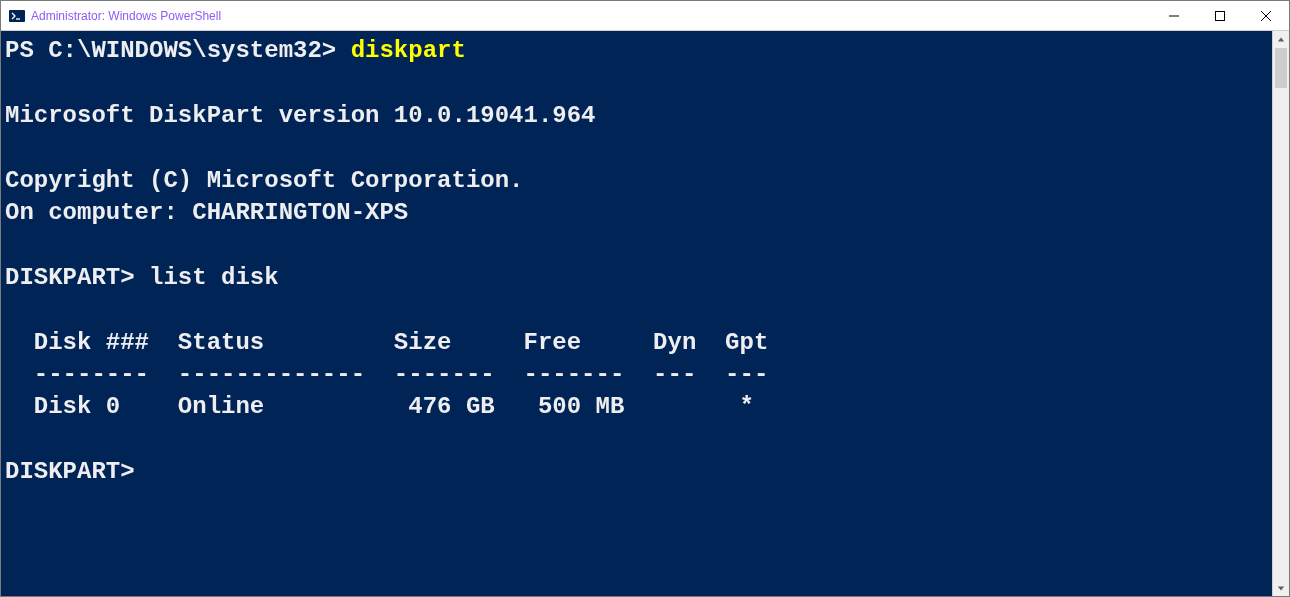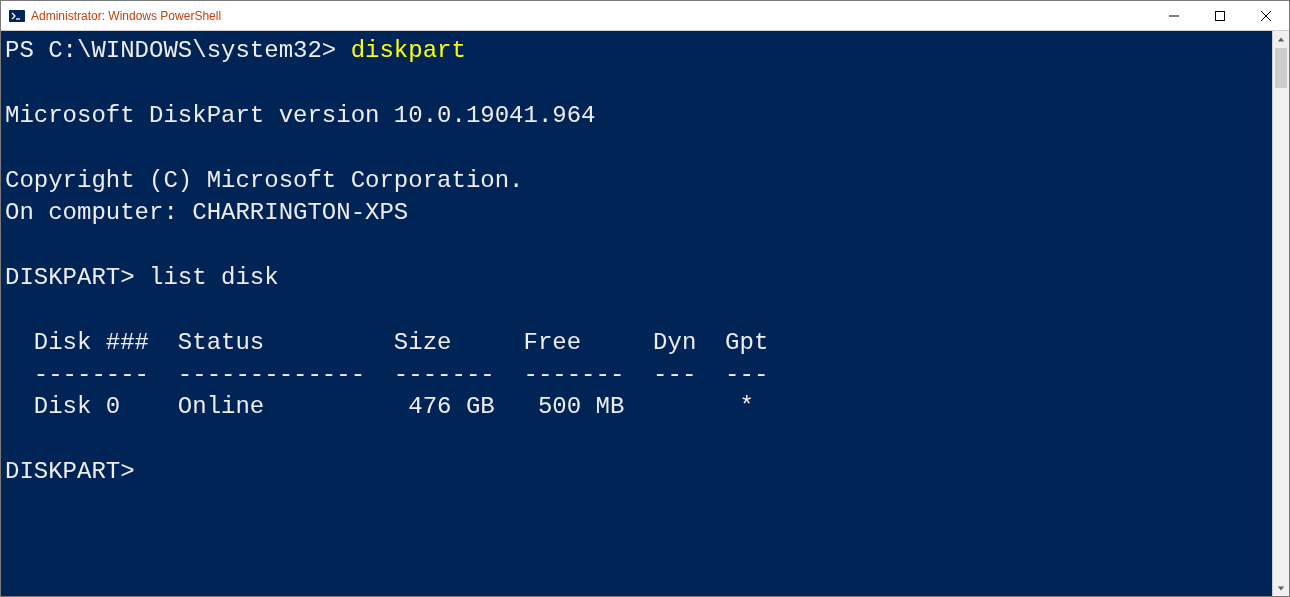--- a/index.html
+++ b/index.html
@@ -31,21 +31,21 @@
       width: 16px;
       height: 16px;
       margin: 0 6px 0 8px;
       display: flex;
       align-items: center;
       justify-content: center;
     }
     .app-icon svg { width: 16px; height: 16px; }
     .title-text {
       font-size: 12px;
-      color: #c2410c;
+      color: #8b5cf6;
       line-height: 30px;
     }
     .win-controls {
       position: absolute;
       right: 0;
       top: 0;
       height: 30px;
       display: flex;
     }
     .win-btn {
@@ -68,20 +68,21 @@
     .terminal {
       flex: 1;
       background: #012456;
       color: #eeedf0;
       font-family: Consolas, "Courier New", monospace;
       font-size: 24px;
       line-height: 1.35;
       padding: 4px 4px 4px 4px;
       white-space: pre;
       overflow: hidden;
+      font-weight: bold;
     }
     .cmd { color: #ffff00; }
     .scrollbar {
       width: 17px;
       background: #f0f0f0;
       display: flex;
       flex-direction: column;
       border-left: 1px solid #d0d0d0;
     }
     .sb-btn {

